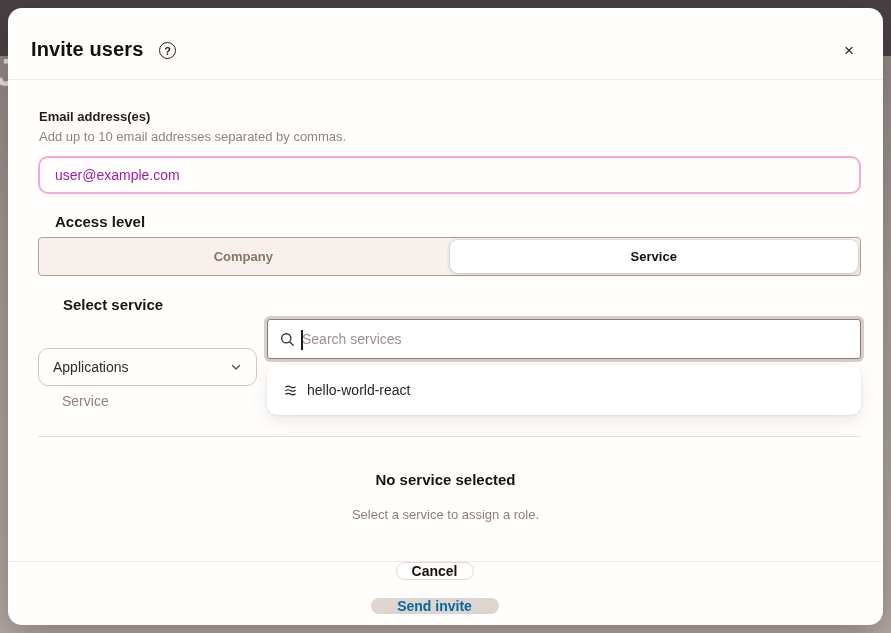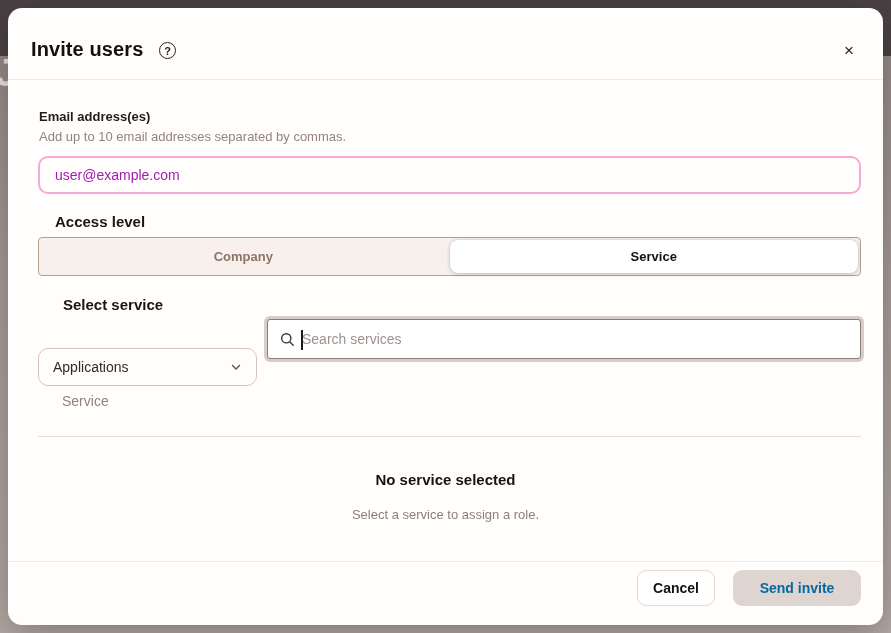--- a/index.html
+++ b/index.html
@@ -69,21 +69,21 @@
 
   .table-header { position: absolute; left: 32px; top: 313px; font-size: 14px; color: #93827b; }
   .table-divider { position: absolute; left: 8px; right: 0; top: 356px; height: 1px; background: #e8dcd6; }
 
   .empty-title { position: absolute; left: 0; right: 0; top: 391px; text-align: center; font-size: 15px;
                  font-weight: 700; color: #171310; }
   .empty-sub { position: absolute; left: 0; right: 0; top: 427px; text-align: center; font-size: 13px; color: #8f7e77; }
 
   .footer-divider { position: absolute; left: 0; right: 0; bottom: 63px; height: 1px; background: #f3eae5; }
   .footer { position: absolute; left: 0; right: 22px; bottom: 11px; height: 52px; display: flex;
-            align-items: center; justify-content: flex-end; gap: 18px; }
+            align-items: center; justify-content: flex-end; gap: 18px; flex-direction: column; }
   .btn { height: 36px; border-radius: 9px; font-size: 14px; font-weight: 600; cursor: pointer;
          font-family: "Liberation Sans", "DejaVu Sans", sans-serif; }
   .btn-cancel { width: 78px; background: #ffffff; border: 1px solid #e6d7d0; color: #161210; }
   .btn-send { width: 128px; background: #ded4d0; border: none; color: #0369a1; cursor: default; }
 </style>
 </head>
 <body>
 
 <div class="stage">
 
@@ -125,20 +125,30 @@
 
       <div class="search-box">
         <svg class="search-icon" viewBox="0 0 15 15">
           <circle cx="6.3" cy="6.3" r="4.6" fill="none" stroke="#3c3531" stroke-width="1.4"></circle>
           <line x1="9.9" y1="9.9" x2="13.2" y2="13.2" stroke="#3c3531" stroke-width="1.4" stroke-linecap="round"></line>
         </svg>
         <div class="caret"></div>
         <input class="search-input" type="text" placeholder="Search services" style="">
       </div>
 
+      <div class="dropdown-panel">
+        <div class="dropdown-item">
+          <svg class="stack-icon" viewBox="0 0 16 16">
+            <path d="M3 4.2 Q5.5 2.6 8 4.2 T13 4.2" fill="none" stroke="#2b2522" stroke-width="1.3" stroke-linecap="round"></path>
+            <path d="M3 8 Q5.5 6.4 8 8 T13 8" fill="none" stroke="#2b2522" stroke-width="1.3" stroke-linecap="round"></path>
+            <path d="M3 11.8 Q5.5 10.2 8 11.8 T13 11.8" fill="none" stroke="#2b2522" stroke-width="1.3" stroke-linecap="round"></path>
+          </svg>
+          <span>hello-world-react</span>
+        </div>
+      </div>
 
       <div class="table-header">Service</div>
       <div class="table-divider"></div>
 
       <div class="empty-title">No service selected</div>
       <div class="empty-sub">Select a service to assign a role.</div>
 
     </div>
 
     <div class="footer-divider"></div>

